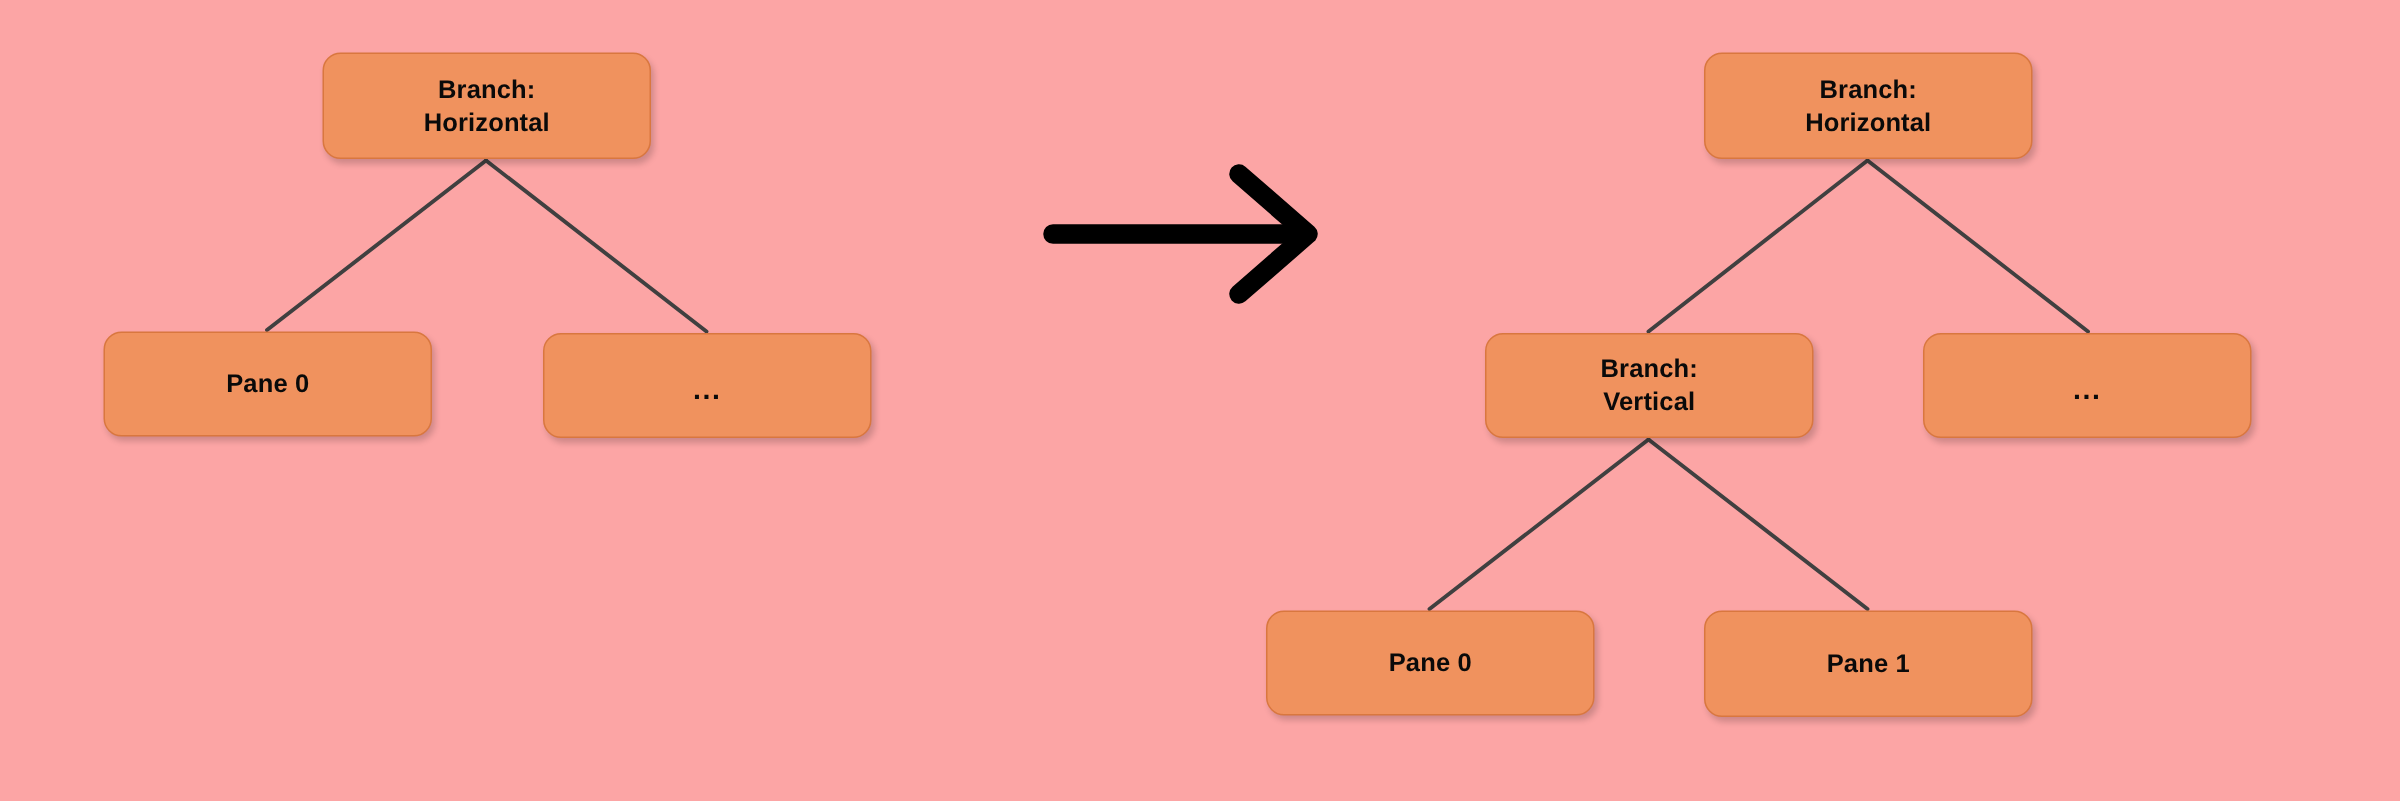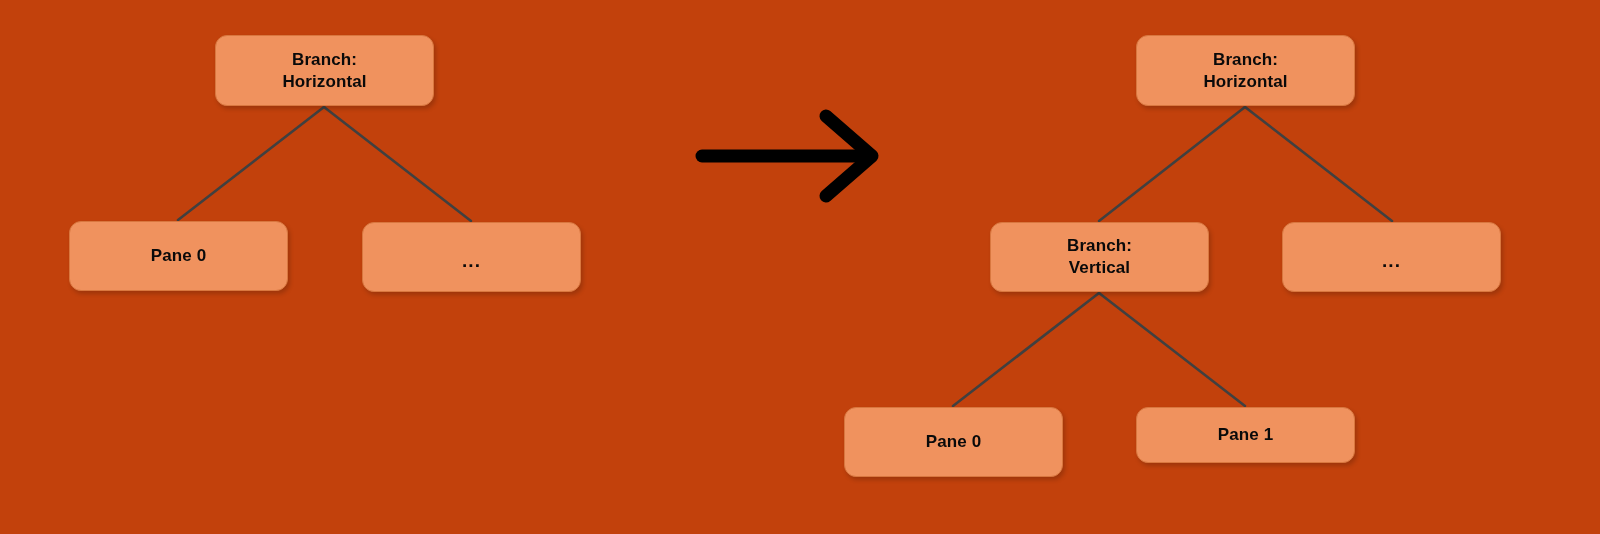--- a/index.html
+++ b/index.html
@@ -7,21 +7,21 @@
     padding: 0;
     background: #ffffff;
   }
   body {
     font-family: "Liberation Sans", sans-serif;
   }
   #canvas {
     position: relative;
     width: 1600px;
     height: 534px;
-    background: #c2410c;
+    background: #fca5a5;
     overflow: hidden;
   }
   #edges {
     position: absolute;
     left: 0;
     top: 0;
     width: 1600px;
     height: 534px;
     pointer-events: none;
   }
@@ -74,16 +74,16 @@
       <div class="node" style="left: 215px; top: 35px; width: 219px; height: 71px; background: rgb(240, 146, 94); border-color: rgb(217, 119, 63); color: rgb(10, 10, 10);">Branch:
 Horizontal</div>
       <div class="node" style="left: 69px; top: 221px; width: 219px; height: 70px; background: rgb(240, 146, 94); border-color: rgb(217, 119, 63); color: rgb(10, 10, 10);">Pane 0</div>
       <div class="node ellipsis" style="left: 362px; top: 222px; width: 219px; height: 70px; background: rgb(240, 146, 94); border-color: rgb(217, 119, 63); color: rgb(10, 10, 10);">...</div>
       <div class="node" style="left: 1136px; top: 35px; width: 219px; height: 71px; background: rgb(240, 146, 94); border-color: rgb(217, 119, 63); color: rgb(10, 10, 10);">Branch:
 Horizontal</div>
       <div class="node" style="left: 990px; top: 222px; width: 219px; height: 70px; background: rgb(240, 146, 94); border-color: rgb(217, 119, 63); color: rgb(10, 10, 10);">Branch:
 Vertical</div>
       <div class="node ellipsis" style="left: 1282px; top: 222px; width: 219px; height: 70px; background: rgb(240, 146, 94); border-color: rgb(217, 119, 63); color: rgb(10, 10, 10);">...</div>
       <div class="node" style="left: 844px; top: 407px; width: 219px; height: 70px; background: rgb(240, 146, 94); border-color: rgb(217, 119, 63); color: rgb(10, 10, 10);">Pane 0</div>
-      <div class="node" style="left: 1136px; top: 407px; width: 219px; height: 56px; background: rgb(240, 146, 94); border-color: rgb(217, 119, 63); color: rgb(10, 10, 10);">Pane 1</div>
+      <div class="node" style="left: 1136px; top: 407px; width: 219px; height: 71px; background: rgb(240, 146, 94); border-color: rgb(217, 119, 63); color: rgb(10, 10, 10);">Pane 1</div>
     </div>
 
 </div>
 
 </body></html>

